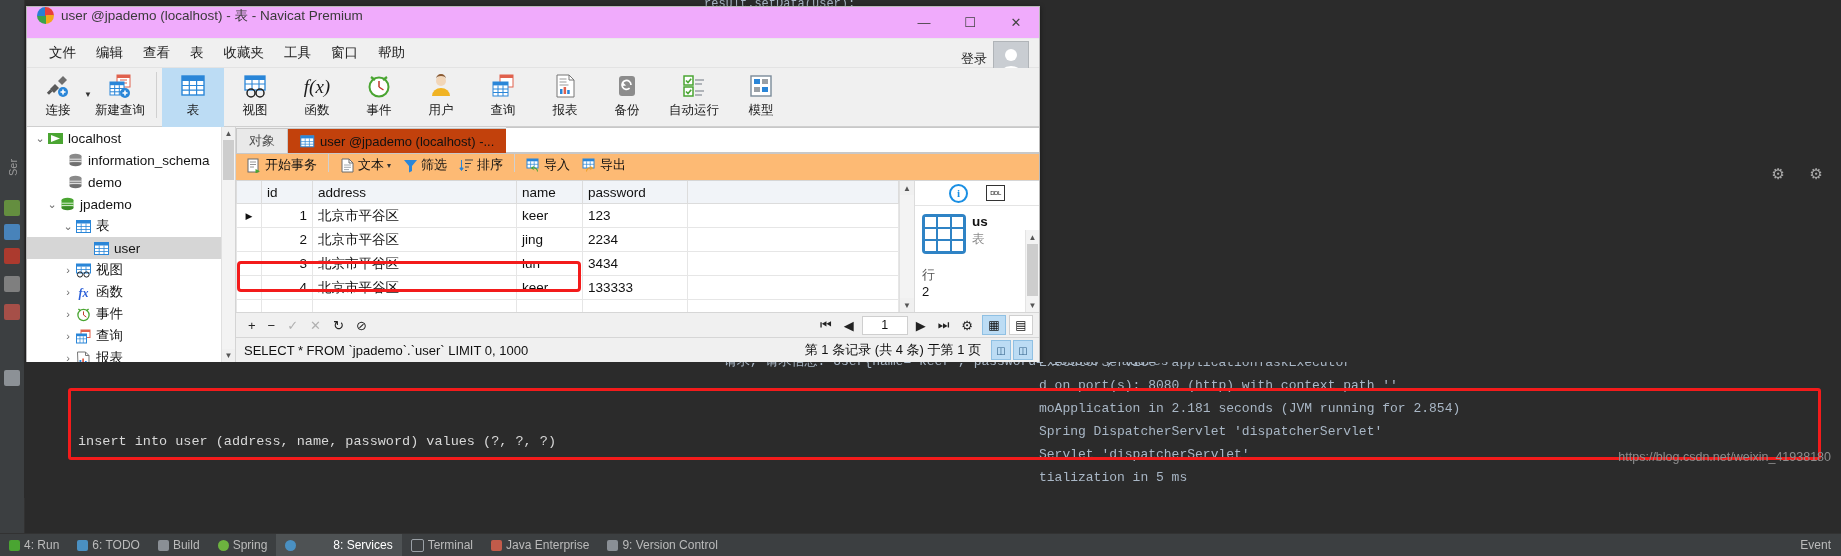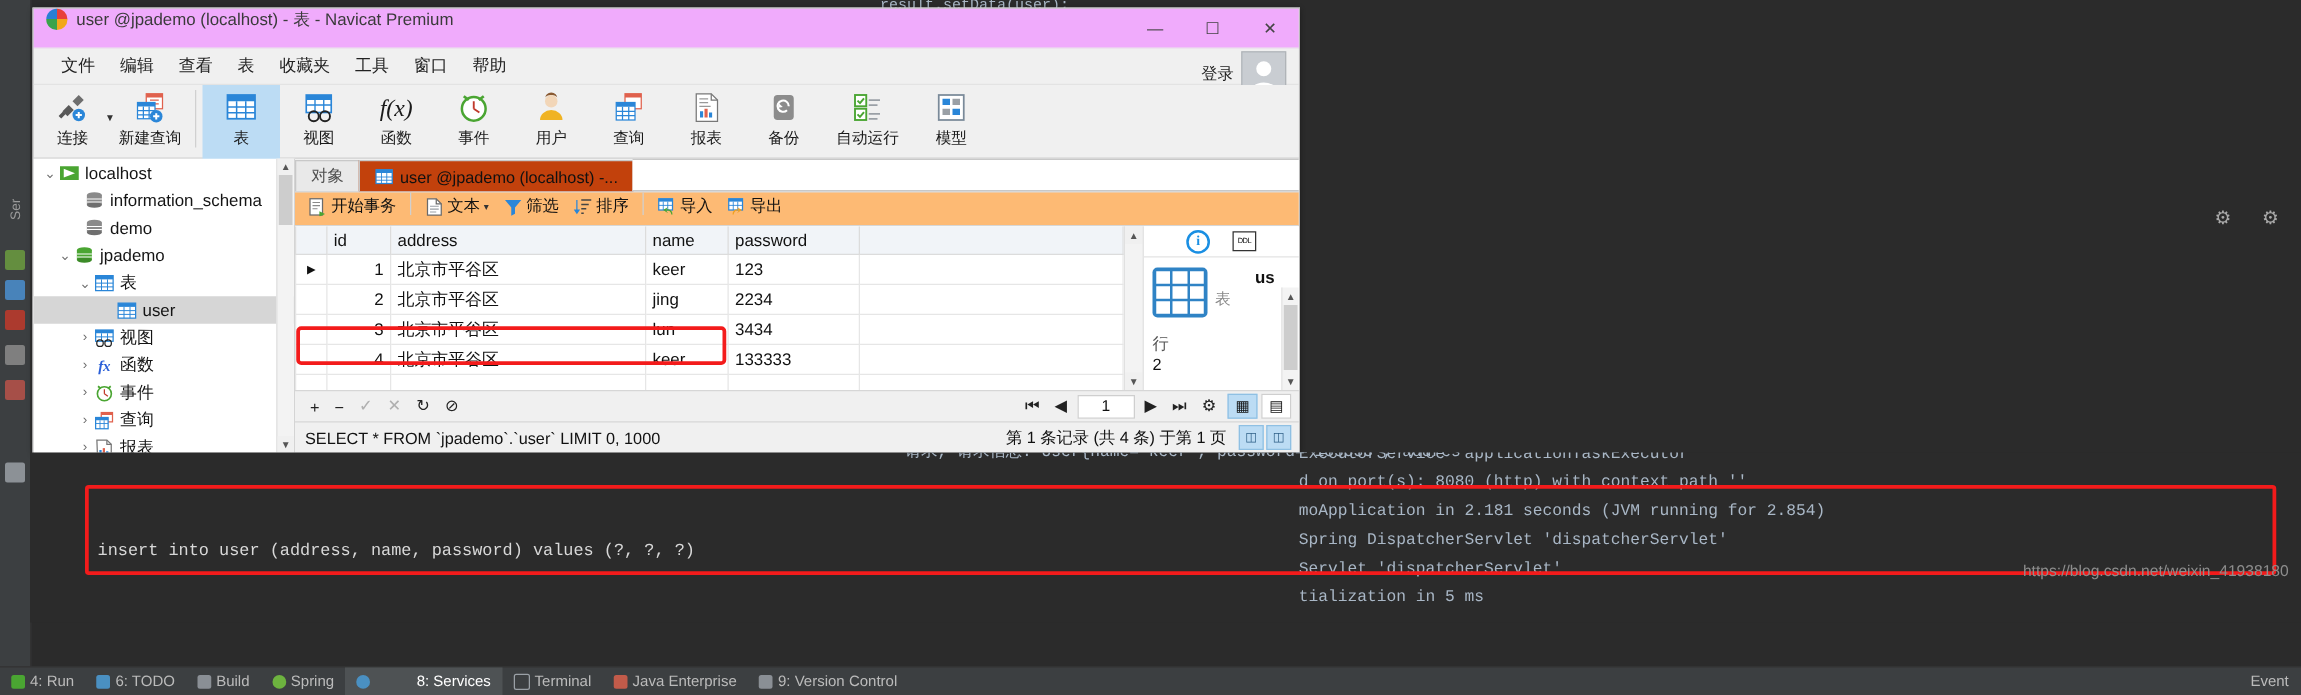--- a/index.html
+++ b/index.html
@@ -88,21 +88,21 @@
   
   .infopane{width:124px;background:#fff;border-left:1px solid #dcdcdc;display:flex;flex-direction:column;}
   .info-head{height:24px;display:flex;align-items:center;justify-content:center;gap:18px;border-bottom:1px solid #e4e4e4;}
   .i-circle{width:15px;height:15px;border-radius:50%;border:2px solid #1a8fe3;color:#1a8fe3;font-size:11px;font-weight:bold;display:flex;align-items:center;justify-content:center;font-family:"Liberation Serif",serif;}
   .i-ddl{width:17px;height:14px;border:1.5px solid #333;font-size:6px;display:flex;align-items:center;justify-content:center;letter-spacing:-.5px;}
   .info-body{flex:1;padding:8px 7px 0 7px;position:relative;overflow:hidden;}
   .info-title-row{display:flex;align-items:flex-start;gap:6px;}
   .big-tbl{width:44px;height:40px;background:#2f83c5;border-radius:4px;padding:3px;box-sizing:border-box;}
   .big-tbl .bt-grid{width:100%;height:100%;display:grid;grid-template-columns:1fr 1fr 1fr;grid-template-rows:1fr 1fr 1fr;gap:2px;}
   .big-tbl .bt-grid div{background:#fff;}
-  .info-name{font-size:13.5px;font-weight:bold;color:#111;margin-left:32px;}
+  .info-name{font-size:13.5px;font-weight:bold;color:#111;}
   .info-sub{font-size:12.5px;color:#8a8a8a;margin-top:2px;}
   .info-k{font-size:13px;color:#555;margin-top:12px;}
   .info-v{font-size:13px;color:#111;}
   .info-vscroll{position:absolute;right:0;top:24px;bottom:0;width:13px;background:#f3f3f3;border-left:1px solid #e4e4e4;}
   .ivs-thumb{position:absolute;top:14px;left:1px;width:11px;height:52px;background:#cdcdcd;}
 
   
   .navbar{height:24px;background:#f0f0f0;border-top:1px solid #d6d6d6;display:flex;align-items:center;padding:0 6px;font-size:12px;}
   .nb-ico{padding:0 6px;color:#222;font-size:13px;}
   .nb-ico.dim{color:#b0b0b0;}

